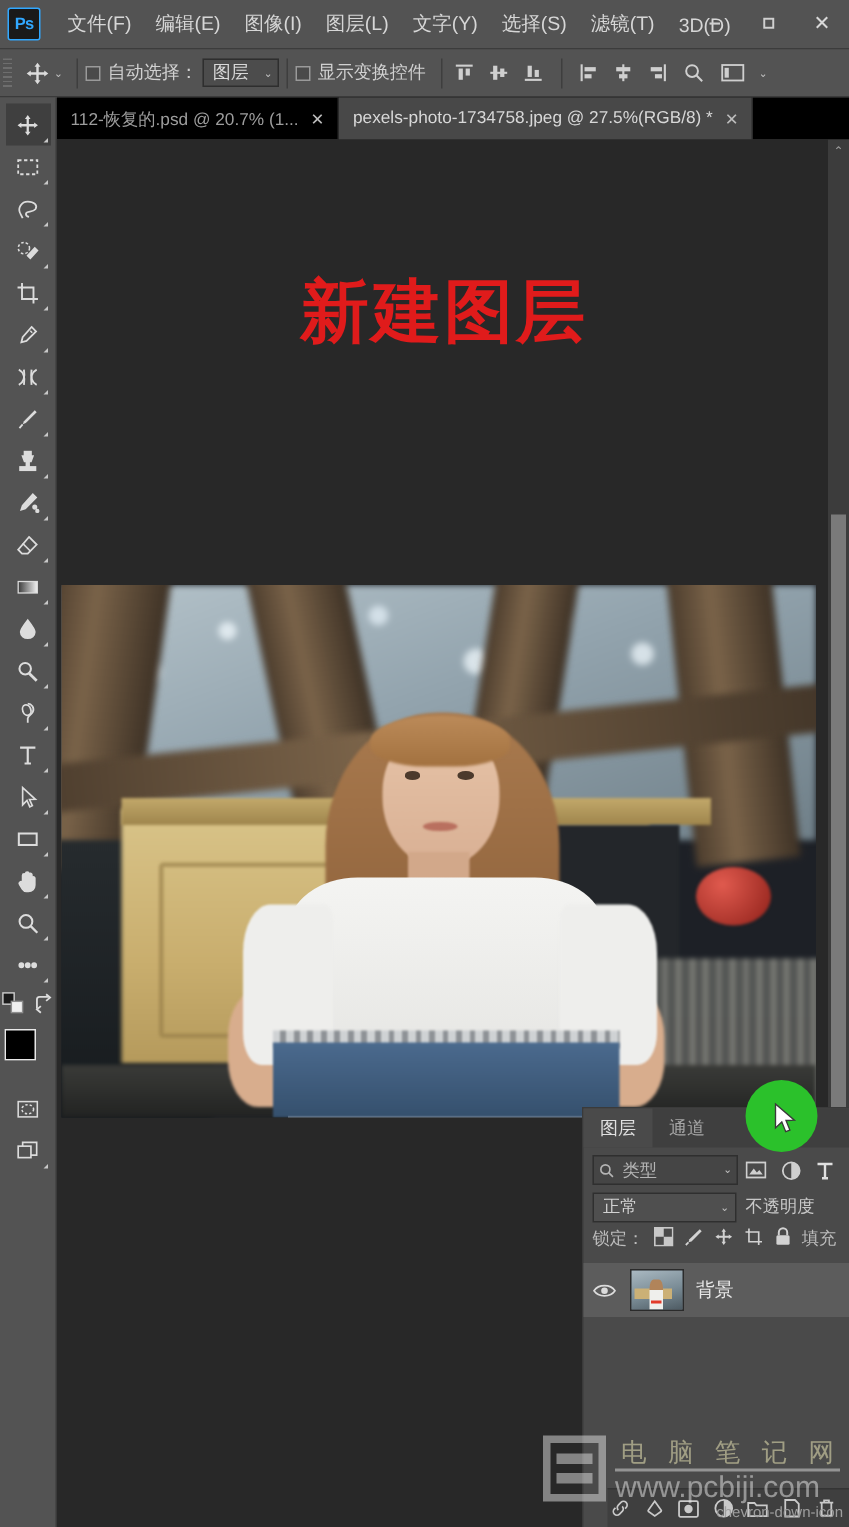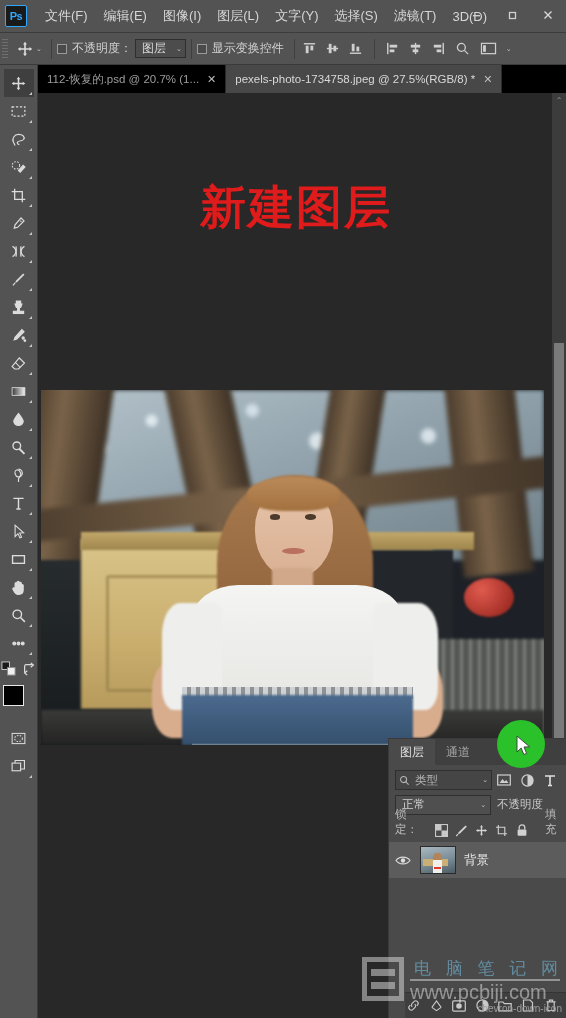--- a/index.html
+++ b/index.html
@@ -265,21 +265,21 @@
   .blend-row {
     display:flex; align-items:center; height:24px; padding:3px 6px 0 6px; gap:6px;
   }
   .blend-select {
     width:96px; height:20px; background:#4f4f4f; border:1px solid #2f2f2f;
     display:flex; align-items:center; justify-content:space-between;
     padding:0 4px 0 6px; color:#d2d2d2; font-size:11.5px;
   }
   .opacity-label { color:#c8c8c8; font-size:11.5px; white-space:nowrap; }
   .lock-row {
-    display:flex; align-items:flex-end; height:22px; padding:3px 6px 0 6px; gap:17px;
+    display:flex; align-items:flex-start; height:22px; padding:3px 6px 0 6px; gap:6px;
     color:#bdbdbd; font-size:11.5px;font-family:Liberation Serif, serif;
   }
   .lock-icons { display:flex; gap:7px; align-items:center; }
   .li { width:13px; height:13px; display:flex; align-items:center; justify-content:center; color:#d2d2d2;}
   .layer-row {
     display:flex; align-items:center; height:36px; margin-top:5px;
     background:#5c5c5c; gap:8px; padding-left:5px;
   }
   .eye-ico { width:18px; color:#dcdcdc; display:flex; align-items:center; justify-content:center; }
   .layer-thumb {
@@ -312,22 +312,22 @@
   
   .watermark { position:absolute; left:356px; top:955px; width:210px; height:62px;
     pointer-events:none; opacity:.48; }
   .wm-logo {
     position:absolute; left:6px; top:2px; width:42px; height:44px;
     border:5px solid #e8e8e8; display:flex; flex-direction:column;
     justify-content:space-evenly; align-items:center;
   }
   .wm-logo i { display:block; width:24px; height:7px; background:#e8e8e8; }
   .wm-cn {
-    position:absolute; left:58px; top:2px; color:#7dd3fc; font-size:17px;
-    letter-spacing:5px; font-family:Liberation Sans, sans-serif;
+    position:absolute; left:58px; top:2px; color:#fef9c3; font-size:17px;
+    letter-spacing:5px; font-family:Liberation Serif, serif;
   }
   .wm-url {
     position:absolute; left:54px; top:26px; color:#f2f2f2; font-size:20px;
     font-family:"Liberation Sans", sans-serif;
   }
   .wm-line { position:absolute; left:54px; top:24px; width:150px; height:2px; background:#e6e6e6; }
 </style>
 </head>
 <body>
 
@@ -368,21 +368,21 @@
 
     <div class="opt-tool">
       <svg width="18" height="18" viewBox="0 0 20 20">
         <path d="M10 2 L12.2 5 H10.9 V9.1 H15 V7.8 L18 10 L15 12.2 V10.9 H10.9 V15 H12.2 L10 18 L7.8 15 H9.1 V10.9 H5 V12.2 L2 10 L5 7.8 V9.1 H9.1 V5 H7.8 Z" fill="#dcdcdc"></path>
         </svg>
       <span class="caret">⌄</span>
     </div>
     <div class="opt-sep"></div>
 
     <span class="chk"></span>
-    <span class="opt-label">不透明度：</span>
+    <span class="opt-label">自动选择：</span>
     <div class="opt-select">
       <span>图层</span>
       <span class="caret">⌄</span>
     </div>
 
     <div class="opt-sep"></div>
     <span class="chk"></span>
     <span class="opt-label">显示变换控件</span>
 
     <div class="opt-sep" style="margin-left:10px"></div>

